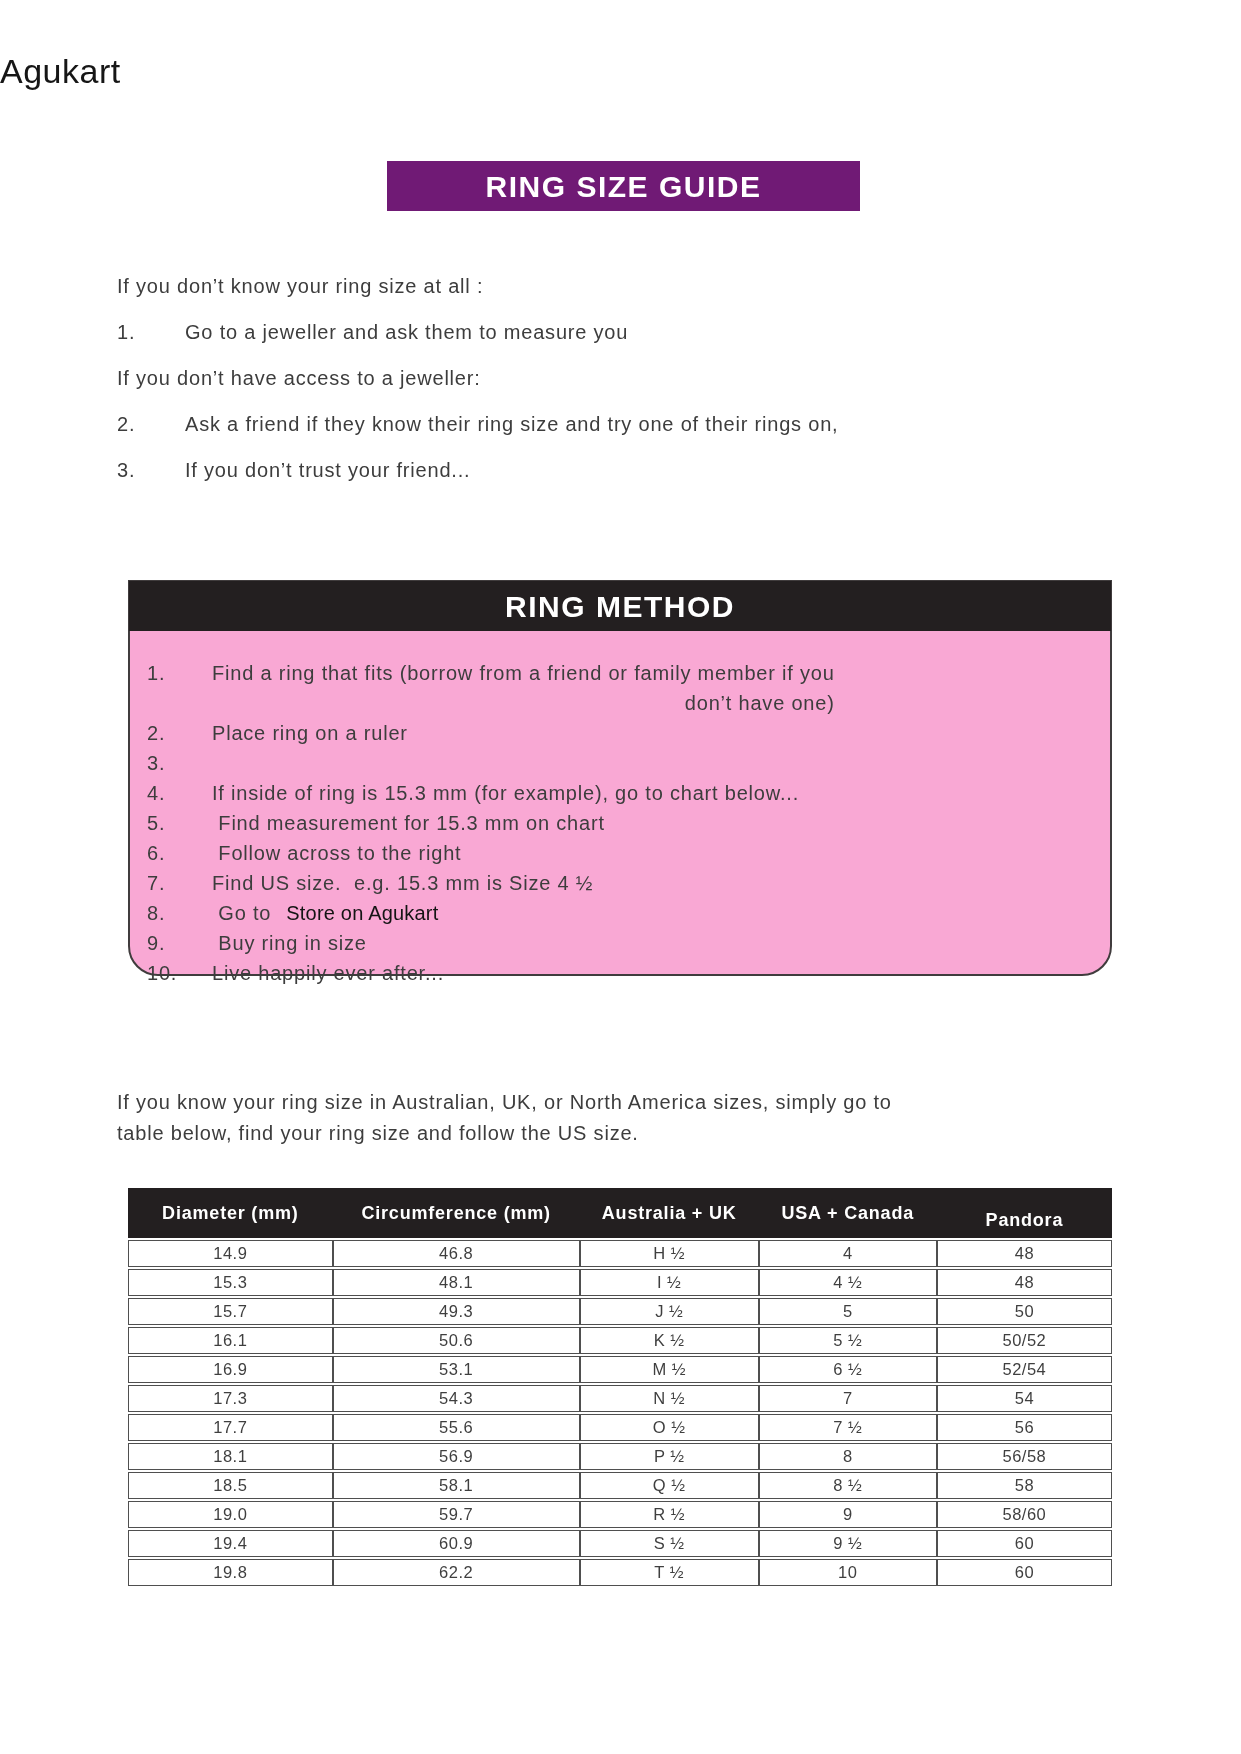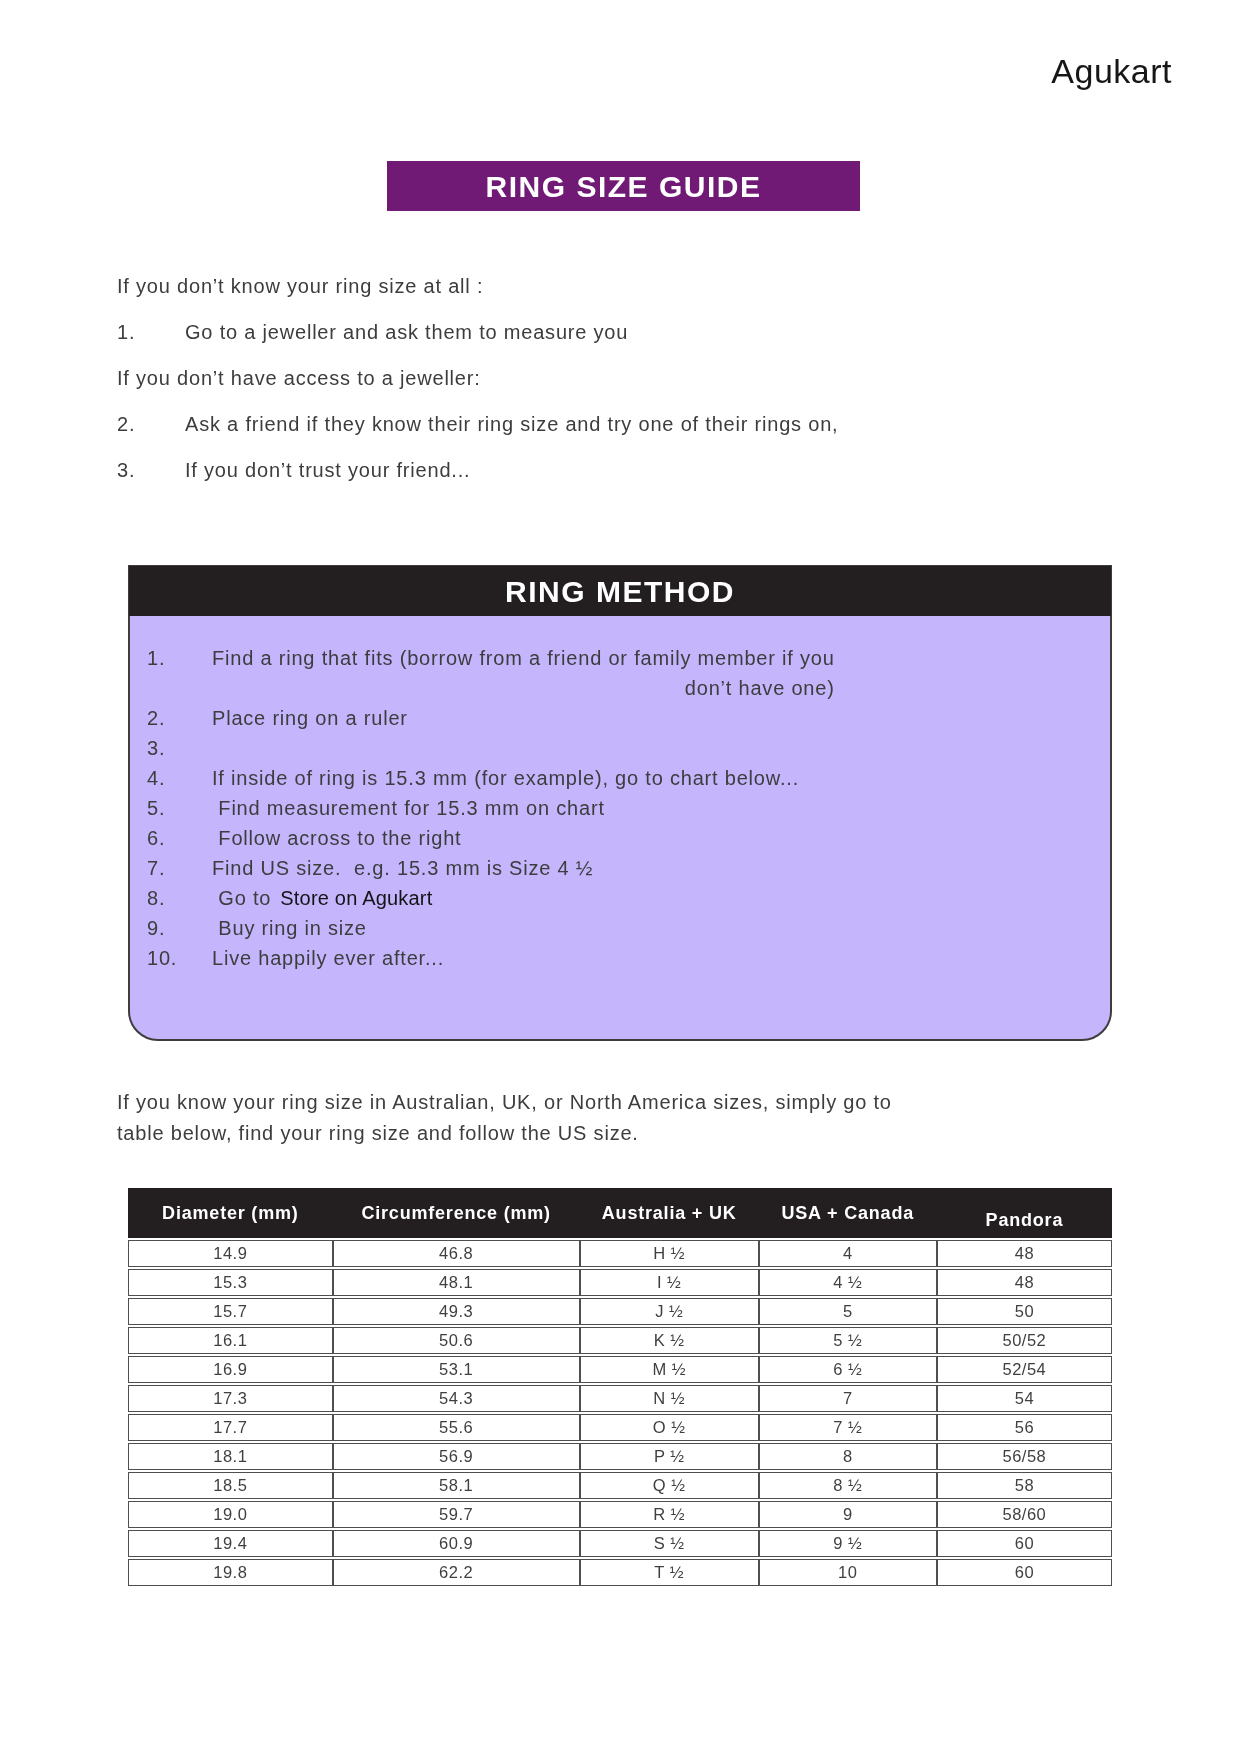--- a/index.html
+++ b/index.html
@@ -12,21 +12,21 @@
     color: #3d3d3d;
     overflow: hidden;
   }
 
   
   .brand {
     position: absolute;
     top: 52px;
     left: 0;
     width: 1172px;
-    text-align: right;
+    text-align: left;
     font-size: 34px;
     color: #161616;
     letter-spacing: 0.5px;
   }
 
   
   .banner {
     position: absolute;
     left: 387px;
     top: 161px;
@@ -50,27 +50,27 @@
     font-size: 20px;
     letter-spacing: 0.8px;
   }
   .intro-line { height: 26px; margin-bottom: 20px; white-space: pre-wrap; }
   .intro .num { display: inline-block; width: 68px; }
 
   
   .method-box {
     position: absolute;
     left: 128px;
-    top: 565px;
+    top: 580px;
     width: 984px;
-    height: 476px;
+    height: 396px;
     box-sizing: border-box;
     border: 2px solid #403c3d;
     border-radius: 0 0 30px 30px;
-    background: #c4b5fd;
+    background: #f9a8d4;
   }
   .method-bar {
     height: 50px;
     background: #231f20;
     color: #ffffff;
     text-align: center;
     font-weight: bold;
     font-size: 30px;
     letter-spacing: 1.5px;
     line-height: 51px;
@@ -80,21 +80,21 @@
     padding: 27px 24px 0 17px;
     font-size: 20px;
     letter-spacing: 0.8px;
   }
   .step { display: flex; line-height: 30px; }
   .step .num { flex: 0 0 65px; }
   .step-text { white-space: pre-wrap; text-align: right; }
   .store-link {
     color: #141414;
     letter-spacing: 0.2px;
-    margin-left: 9px;
+    margin-left: 15px;
   }
 
   
   .note {
     position: absolute;
     left: 117px;
     top: 1087px;
     width: 1010px;
     font-size: 20px;
     letter-spacing: 0.8px;

